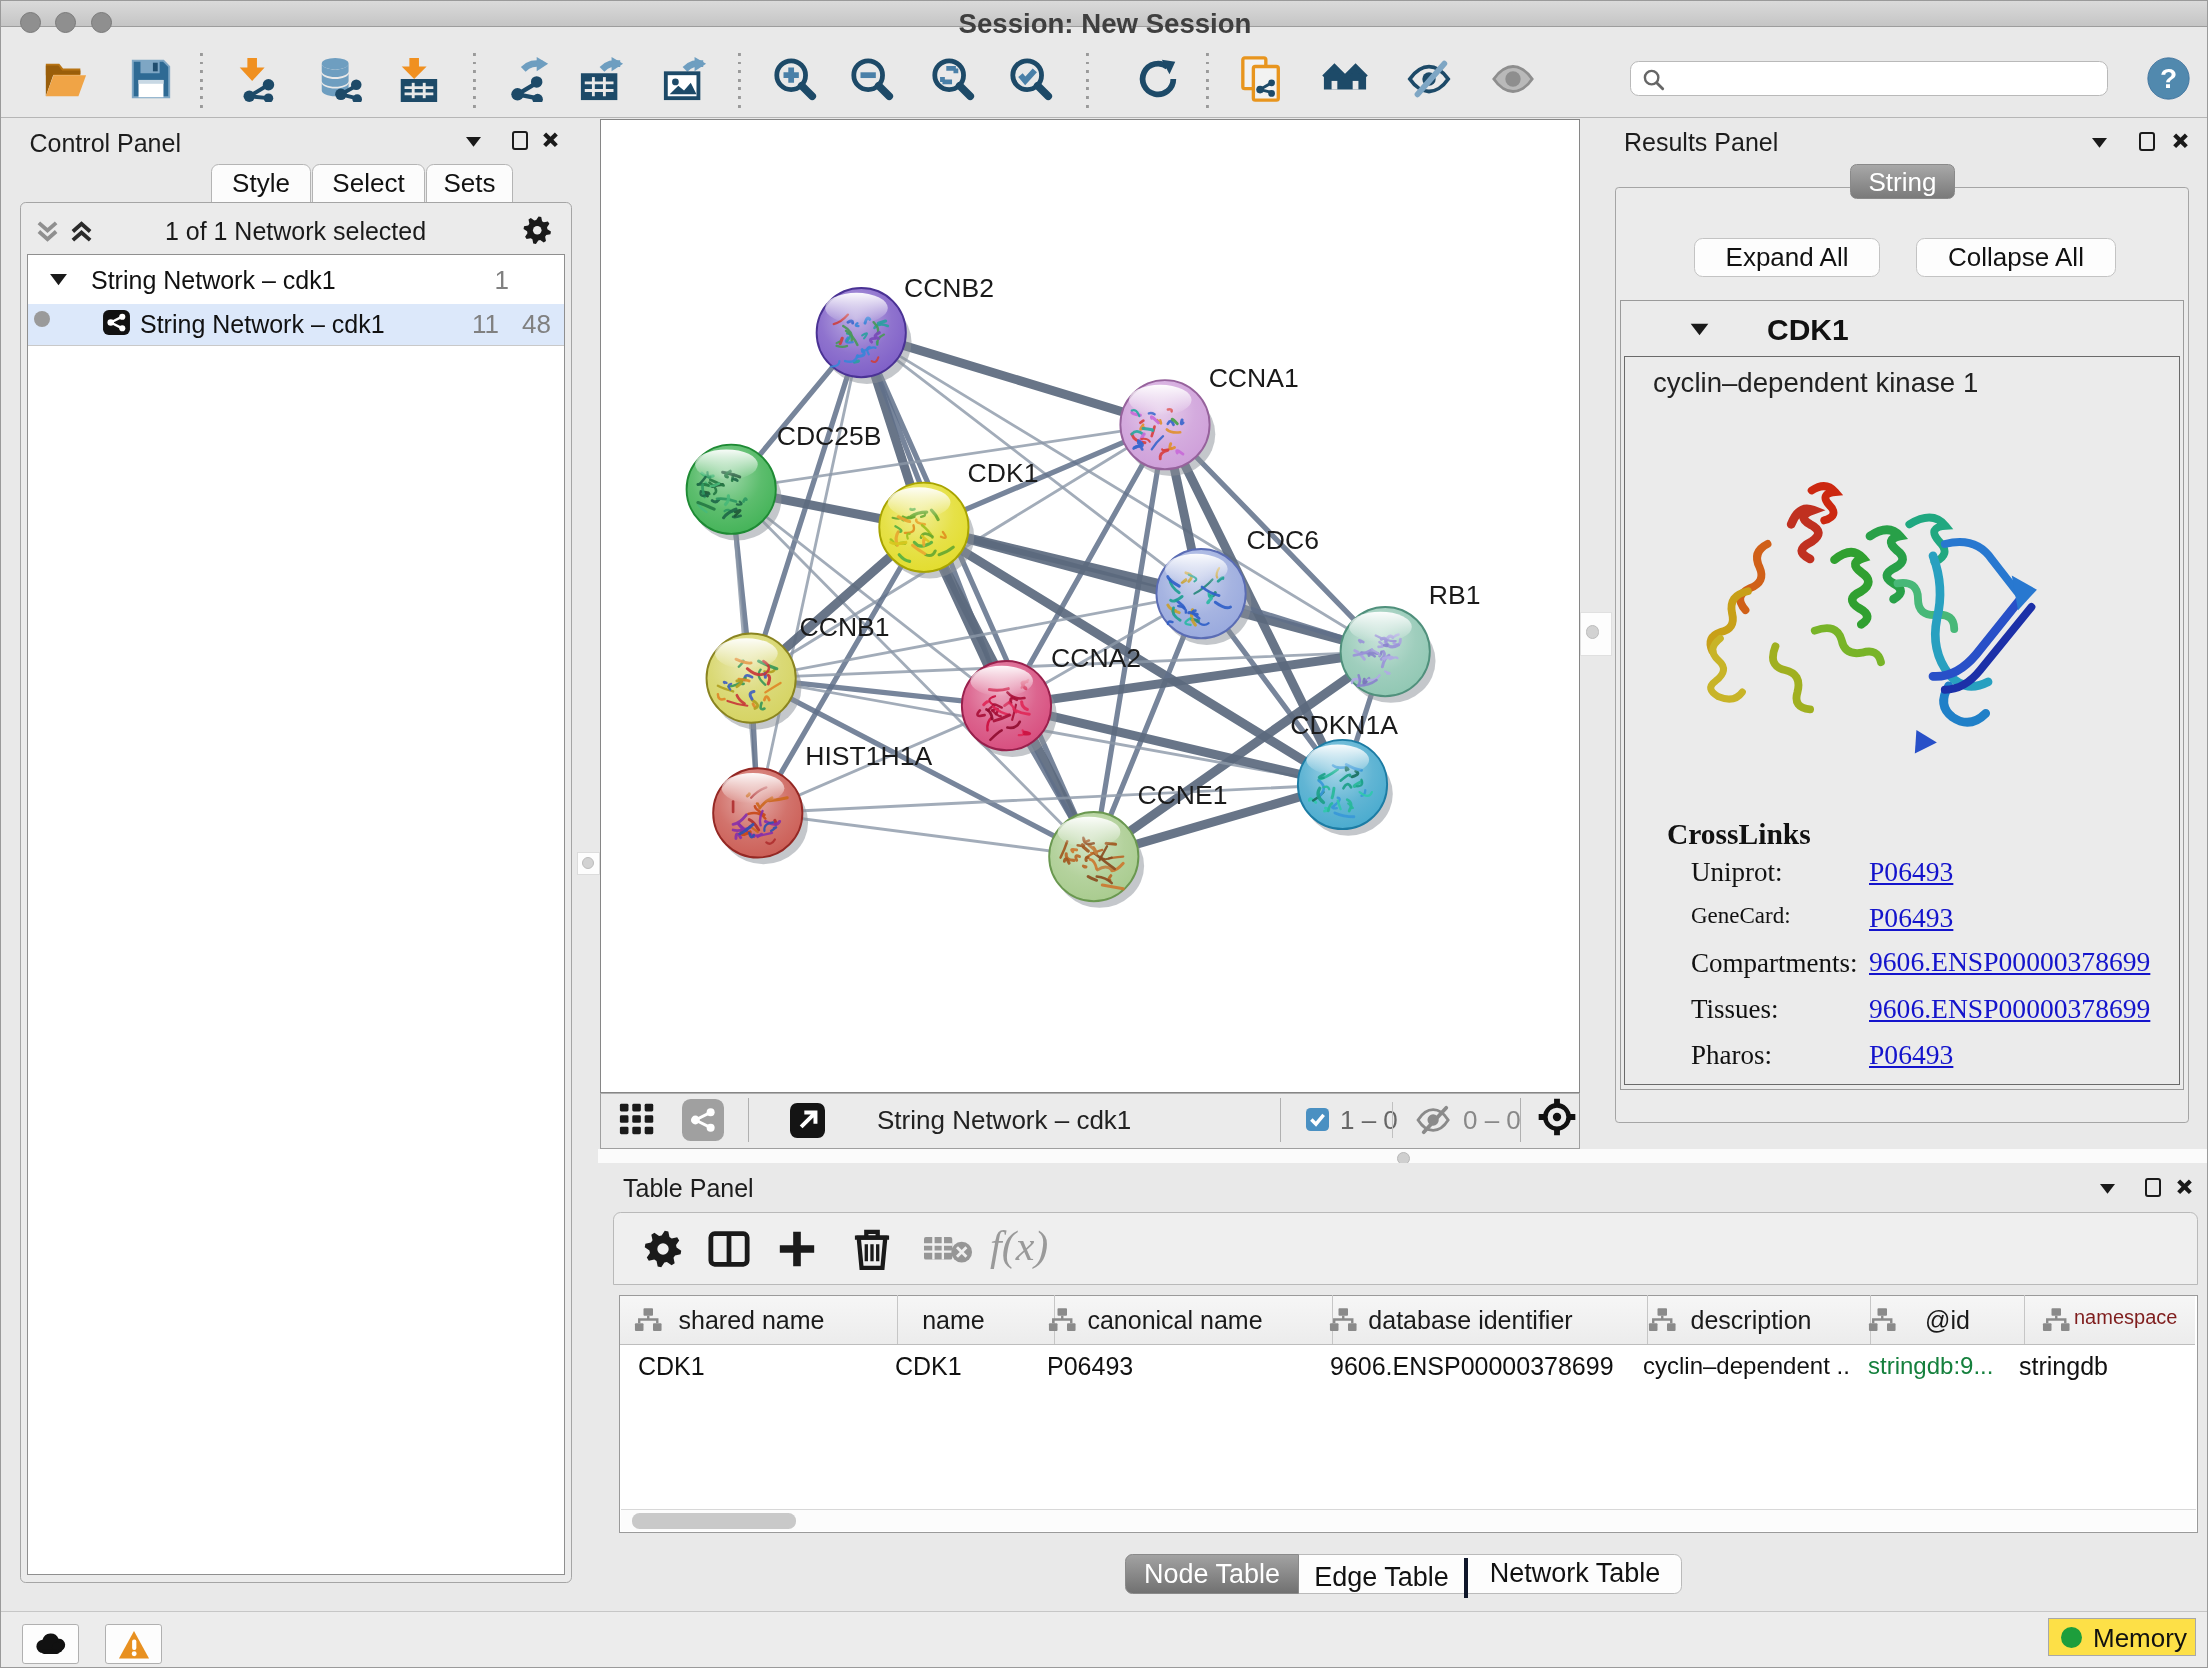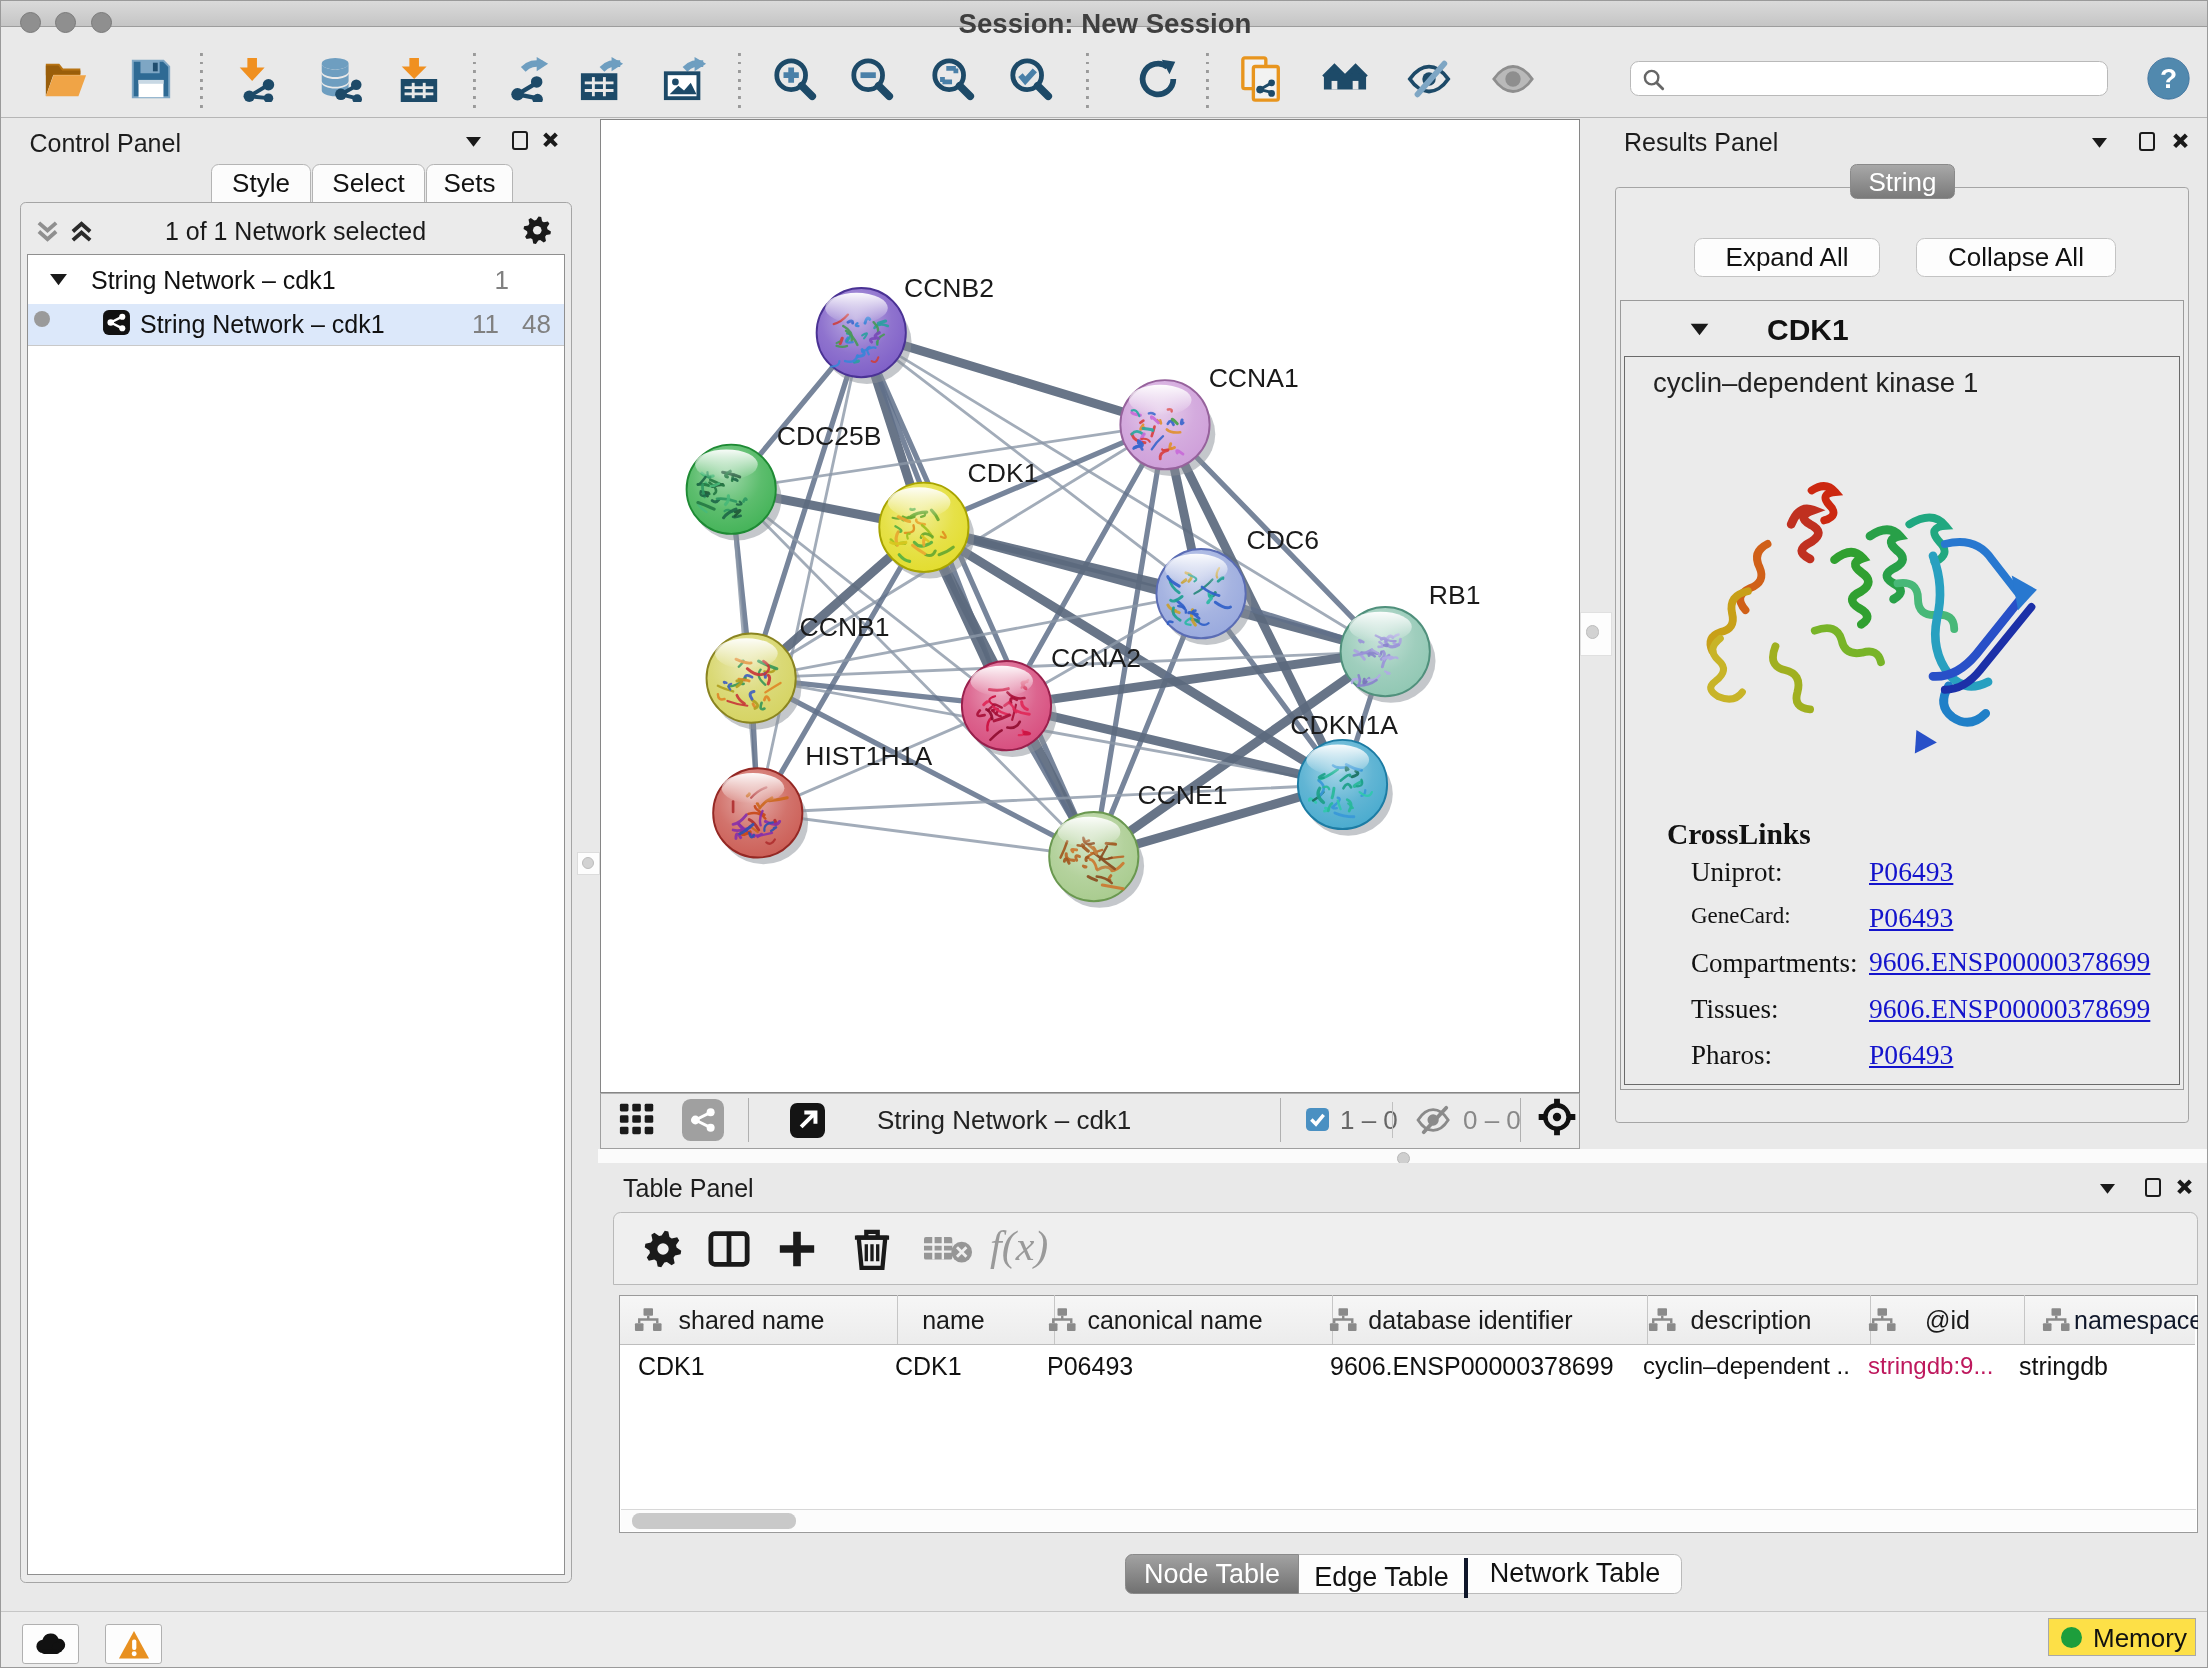--- a/index.html
+++ b/index.html
@@ -950,27 +950,27 @@
         <rect x="20" y="17" width="9" height="8" rx="1"></rect>
       </g>
       <path d="M15 9v5M5.5 17v-4h19v4" stroke="#8a8a8a" stroke-width="2.5" fill="none"></path>
     </svg>
 <div class="abs" style="left:47px;top:143px;width:213px;text-align:center;font-size:25px;color:#1a1a1a;">shared name</div>
 <div class="abs" style="left:289px;top:143px;width:133px;text-align:center;font-size:25px;color:#1a1a1a;">name</div>
 <div class="abs" style="left:478px;top:143px;width:198px;text-align:center;font-size:25px;color:#1a1a1a;">canonical name</div>
 <div class="abs" style="left:761px;top:143px;width:223px;text-align:center;font-size:25px;color:#1a1a1a;">database identifier</div>
 <div class="abs" style="left:1058px;top:143px;width:190px;text-align:center;font-size:25px;color:#1a1a1a;">description</div>
 <div class="abs" style="left:1302px;top:143px;width:95px;text-align:center;font-size:25px;color:#1a1a1a;">@id</div>
-<div class="abs" style="left:1476px;top:143px;width:124px;overflow:hidden;white-space:nowrap;font-size:25px;color:#0f172a;text-align:center;">namespace</div>
+<div class="abs" style="left:1476px;top:143px;width:124px;overflow:hidden;white-space:nowrap;font-size:20px;color:#7f1d1d;">namespace</div>
 <span class="abs" style="left:40px;top:189px;font-size:25px;color:#111;">CDK1</span>
 <span class="abs" style="left:297px;top:189px;font-size:25px;color:#111;">CDK1</span>
 <span class="abs" style="left:449px;top:189px;font-size:25px;color:#111;">P06493</span>
 <span class="abs" style="left:732px;top:189px;font-size:25px;color:#111;">9606.ENSP00000378699</span>
 <div class="abs" style="left:1045px;top:189px;width:205px;overflow:hidden;white-space:nowrap;font-size:24px;color:#111;">cyclin–dependent ...</div>
-<div class="abs" style="left:1270px;top:189px;width:129px;overflow:hidden;white-space:nowrap;font-size:24px;color:#be185d;">stringdb:9...</div>
+<div class="abs" style="left:1270px;top:189px;width:129px;overflow:hidden;white-space:nowrap;font-size:24px;color:#15803d;">stringdb:9...</div>
 <span class="abs" style="left:1421px;top:189px;font-size:25px;color:#111;">stringdb</span>
 <div class="abs" style="left:23px;top:346px;width:1575px;height:22px;background:#fcfcfc;border-top:1px solid #d8d8d8;">
   <div class="abs" style="left:11.4px;top:2.9px;width:164px;height:16px;background:#c9c9c9;border-radius:7.6px;"></div>
 </div>
 <div class="abs" style="left:527px;top:391px;width:557px;height:40px;background:#fdfdfd;border:1px solid #bababa;border-radius:7.6px;"></div>
 <div class="abs" style="left:527px;top:391px;width:174px;height:40px;background:linear-gradient(#a2a2a2,#717171);border:1px solid #8a8a8a;border-radius:7.6px 0 0 7.6px;color:#fff;font-size:27px;text-align:center;line-height:38px;">Node Table</div>
 <div class="abs" style="left:701px;top:395px;width:169px;height:40px;border-right:4px solid #0f172a;color:#111;font-size:27px;text-align:center;line-height:38px;">Edge Table</div>
 <div class="abs" style="left:870px;top:391px;width:214px;height:40px;color:#111;font-size:27px;text-align:center;line-height:38px;">Network Table</div>
 </div>
 <div id="statusbar" class="abs">

